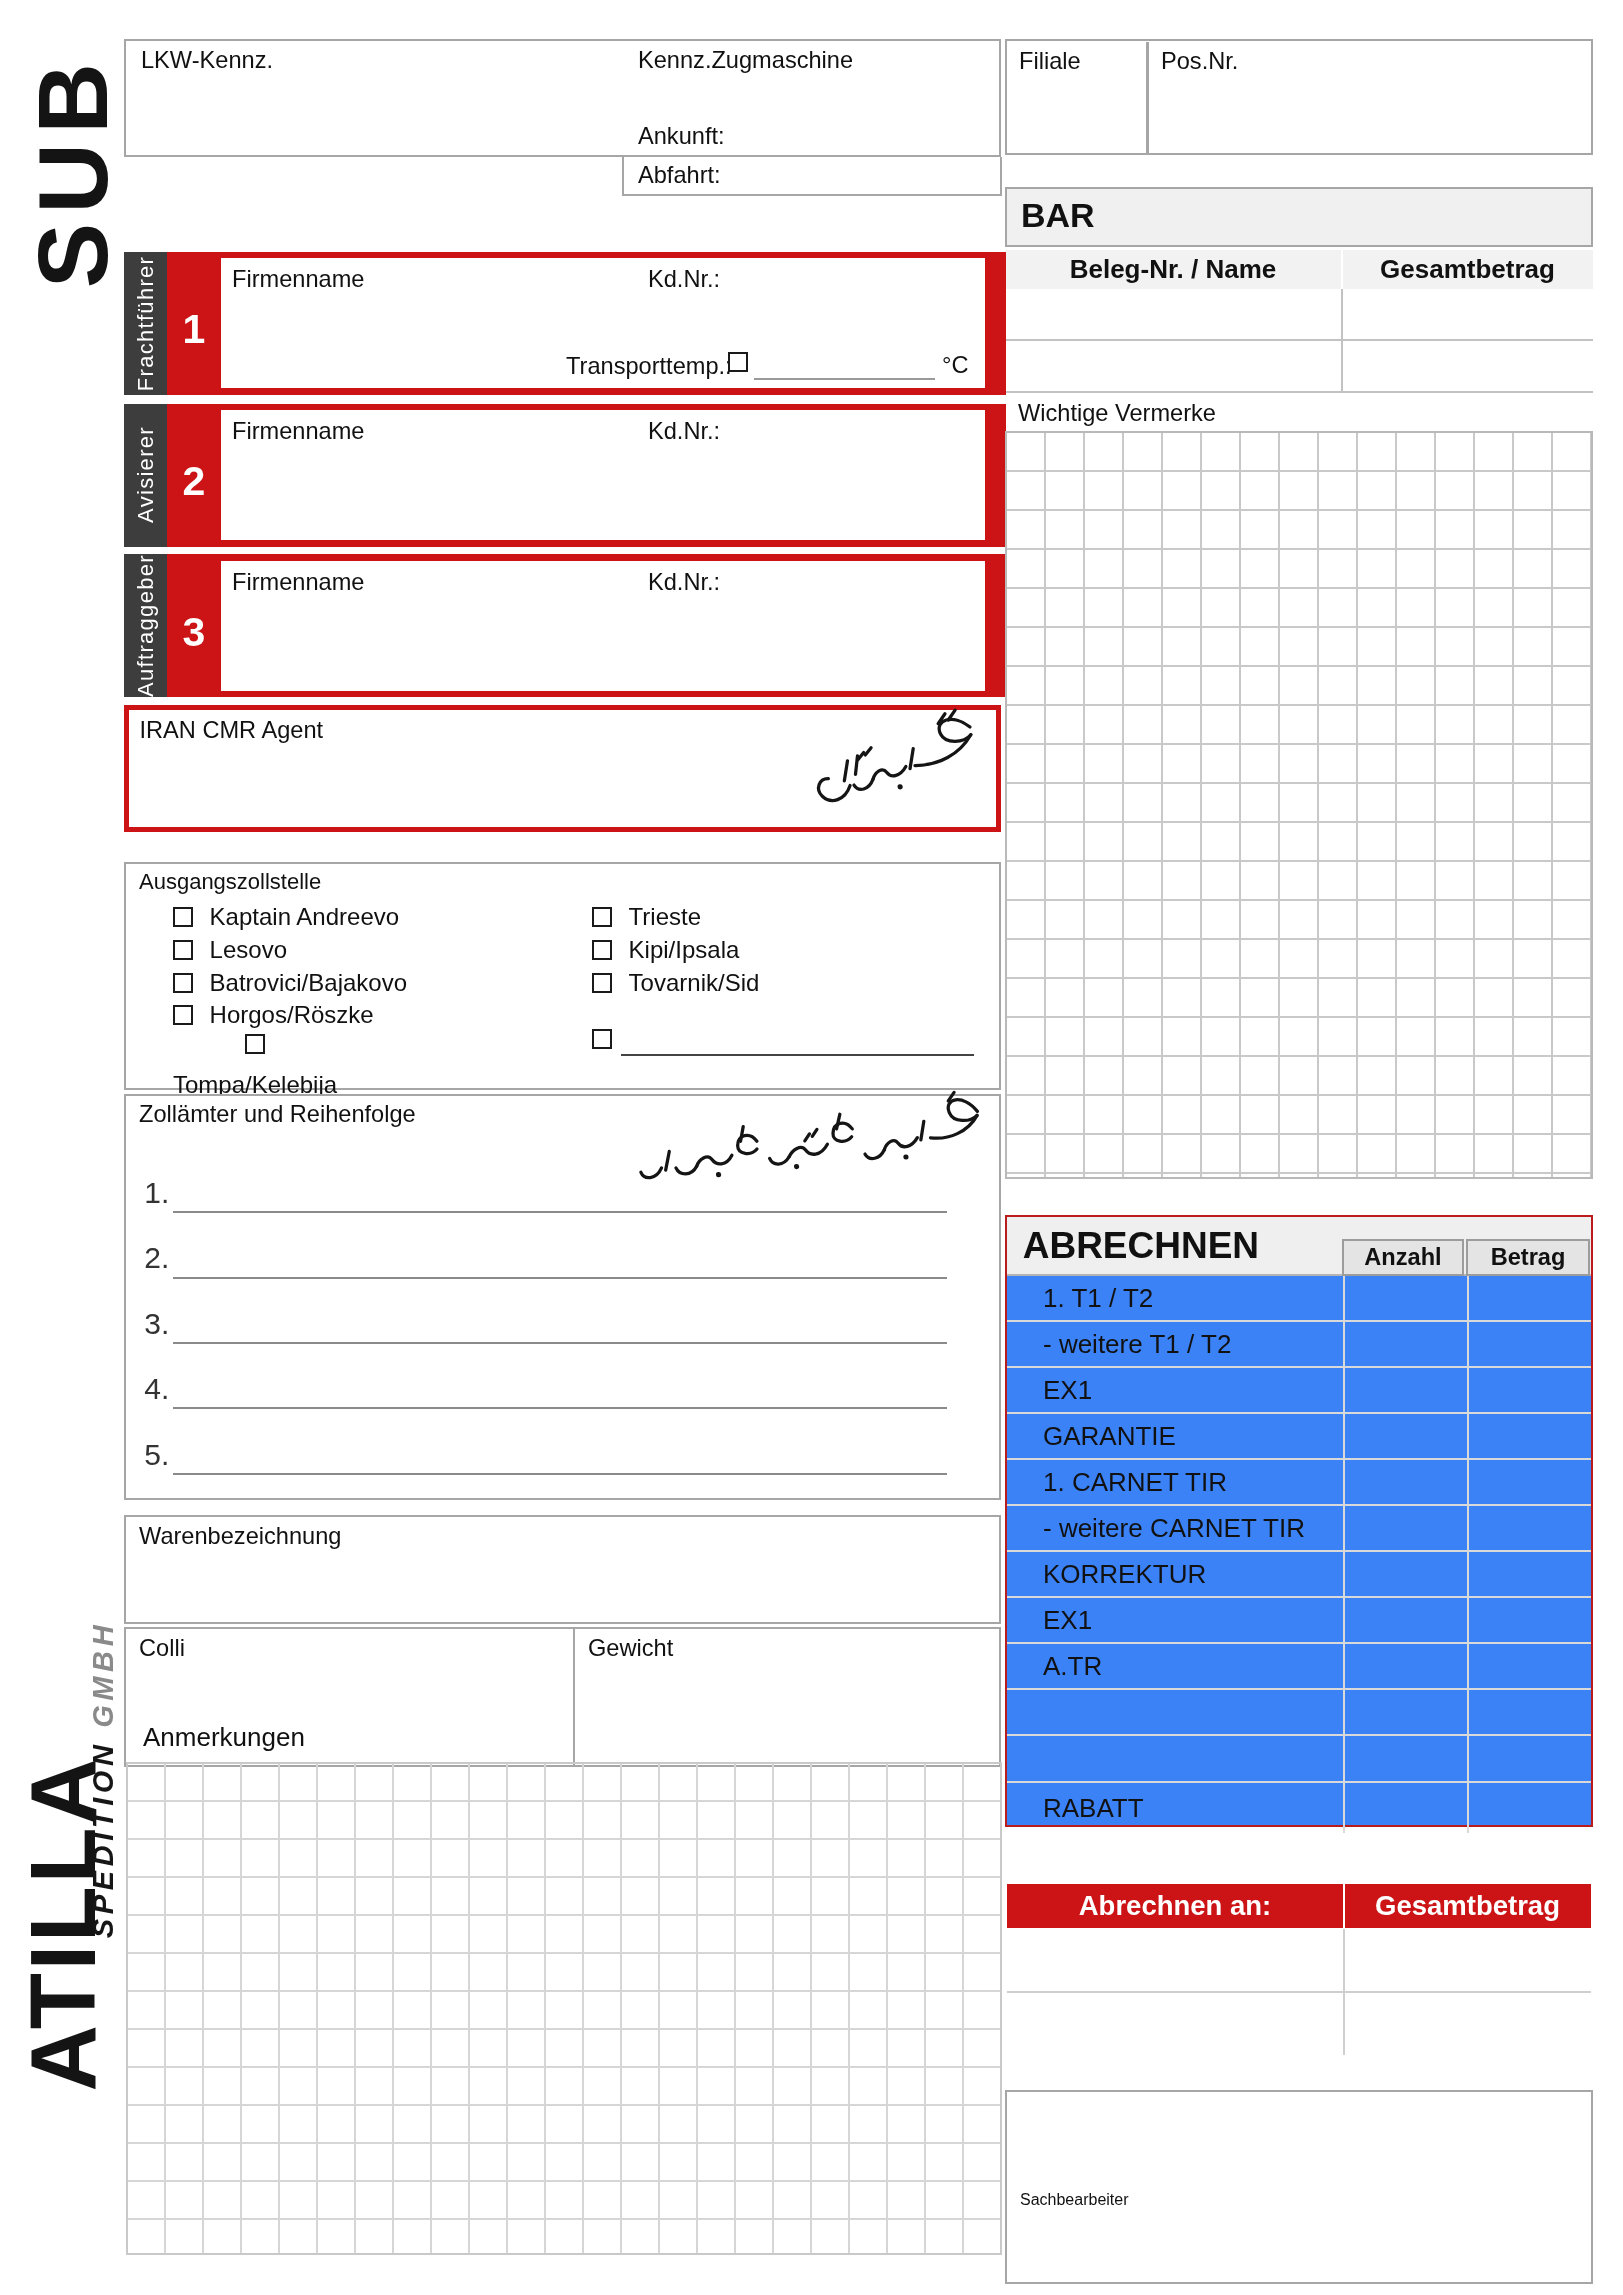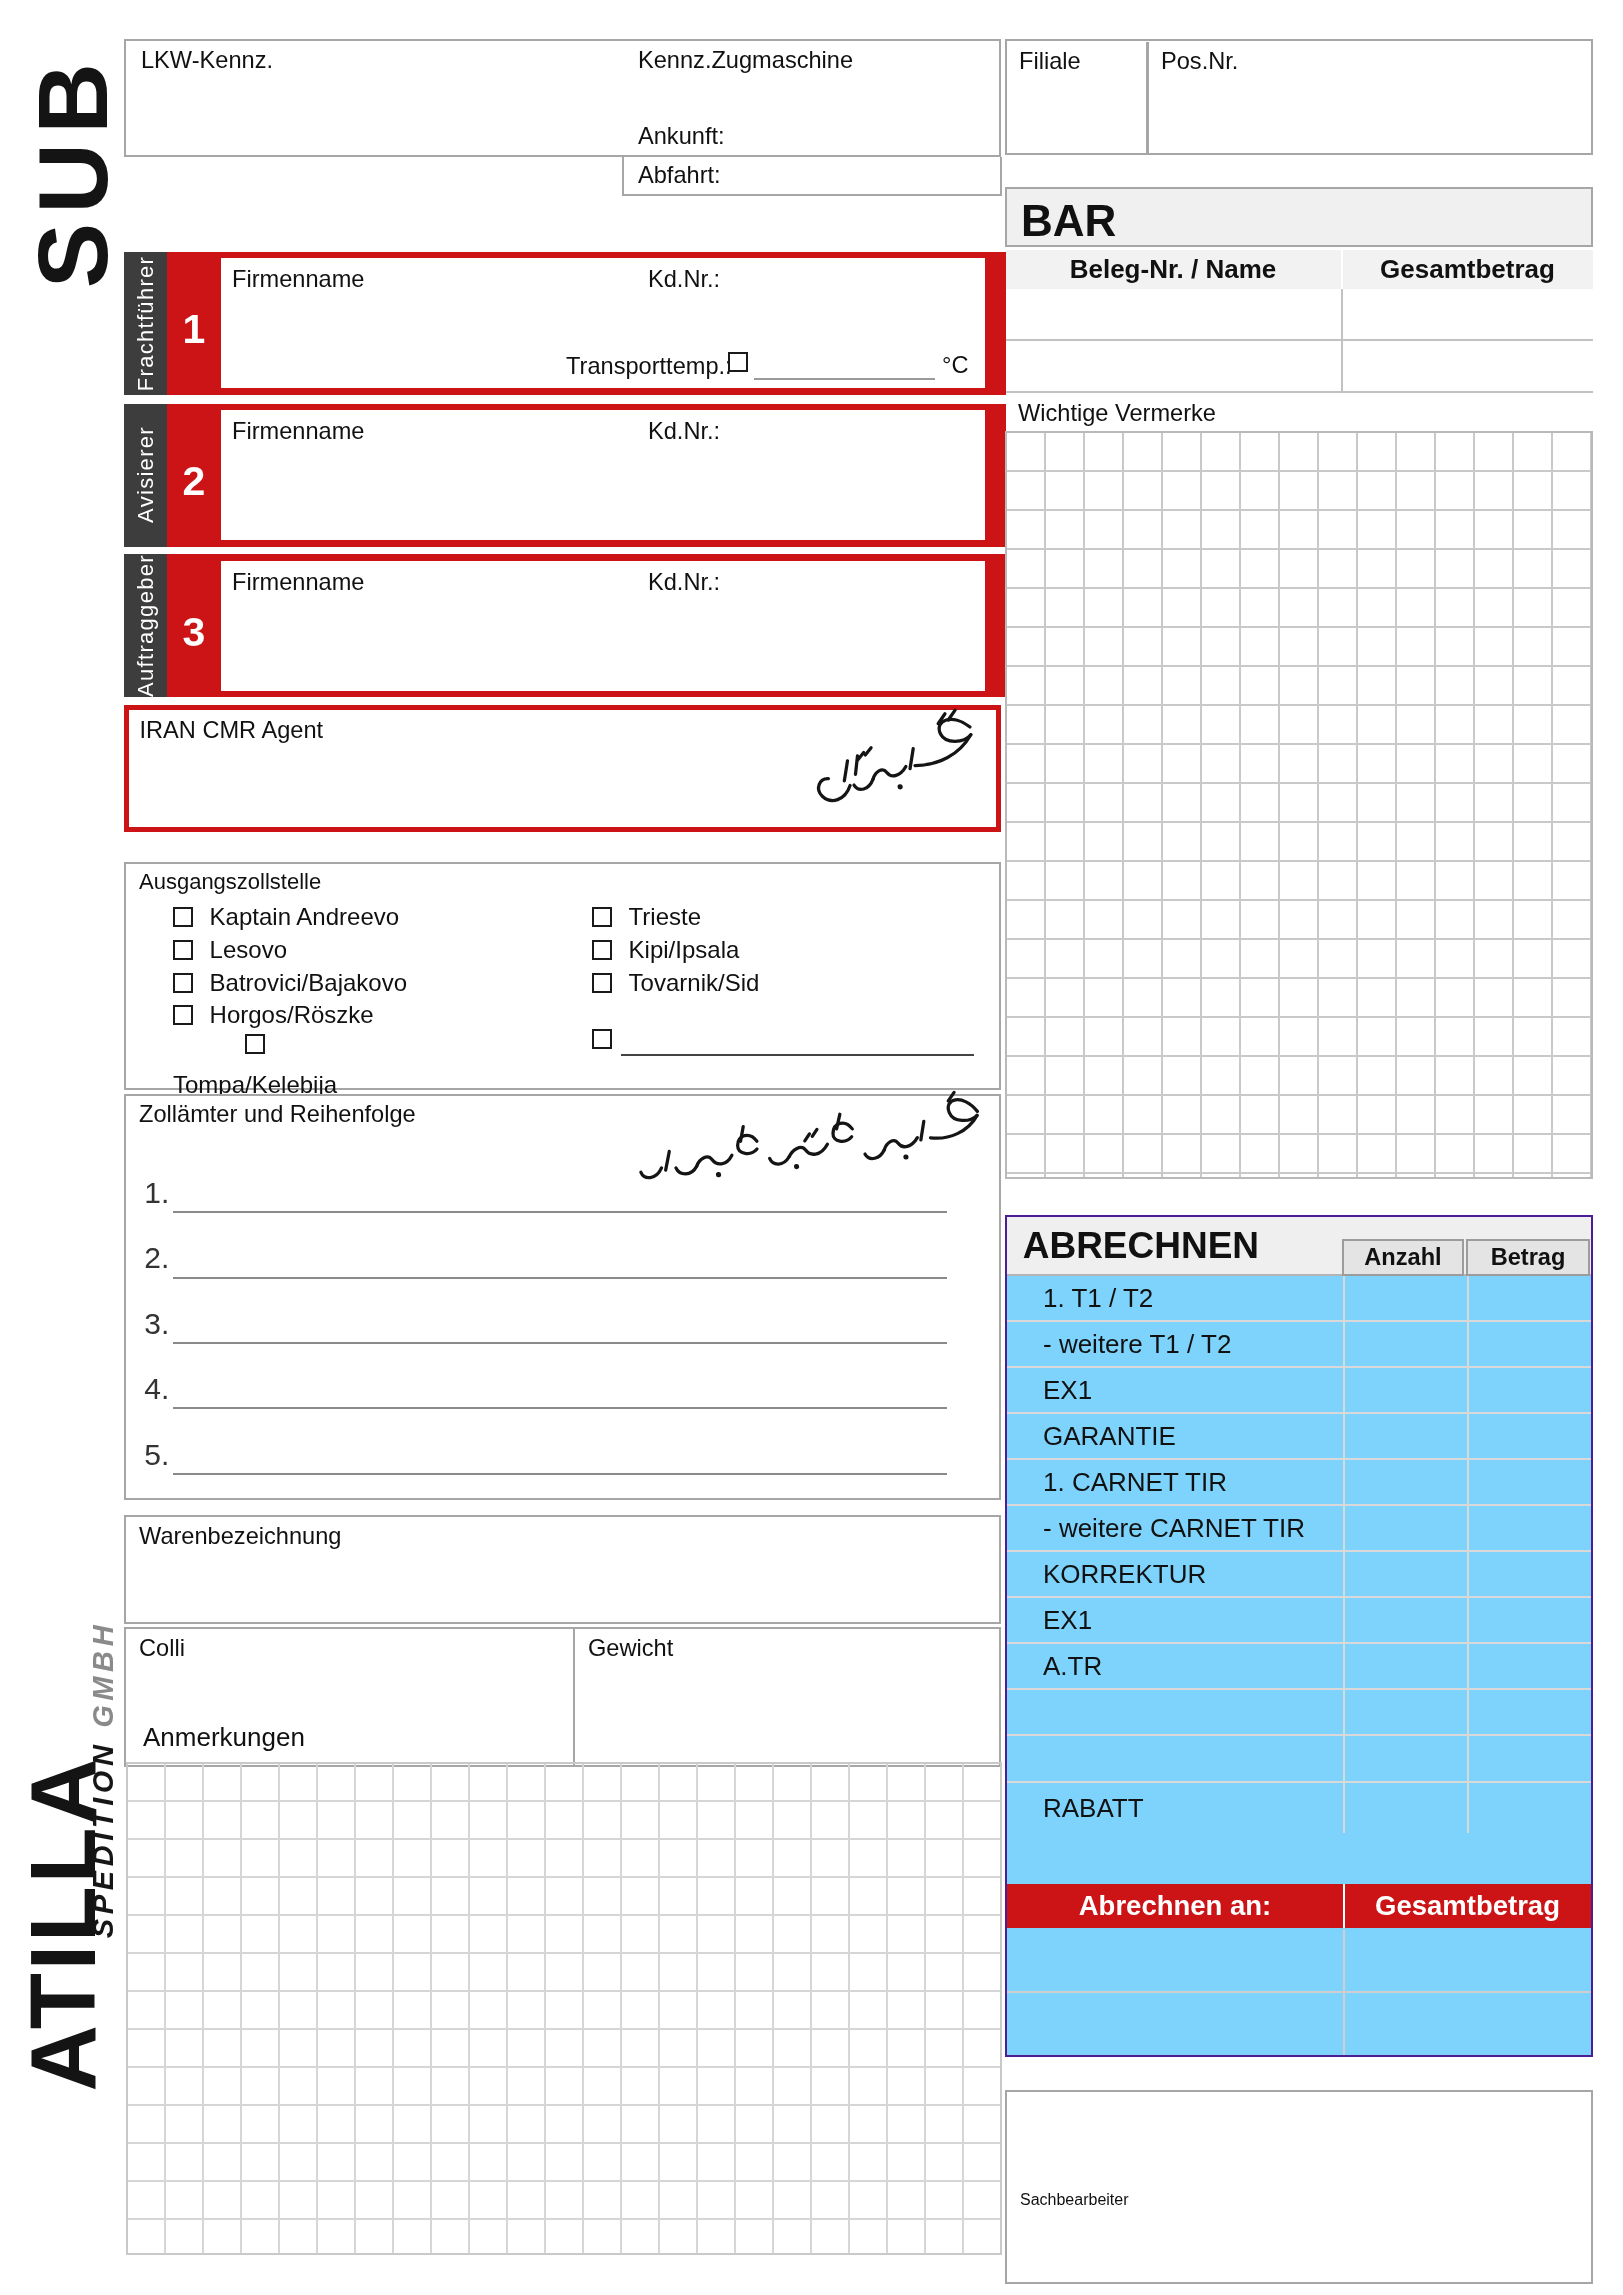--- a/index.html
+++ b/index.html
@@ -49,21 +49,21 @@
   <span class="lbl" style="left:638px;top:123px;">Ankunft:</span>
   <div class="box" style="left:622px;top:157px;width:380px;height:39px;border-top:none;"></div>
   <span class="lbl" style="left:638px;top:162px;">Abfahrt:</span>
 
   <div class="box" style="left:1005px;top:39px;width:588px;height:116px;"></div>
   <div class="abs" style="left:1146px;top:42px;width:2.6px;height:111px;background:#a6a6a6;"></div>
   <span class="lbl" style="left:1019px;top:48px;">Filiale</span>
   <span class="lbl" style="left:1161px;top:48px;">Pos.Nr.</span>
 
   <div class="box" style="left:1005px;top:187px;width:588px;height:60px;background:#f0f0f0;"></div>
-  <span class="lbl" style="left:1021px;top:196px;font-size:44px;font-weight:bold;">BAR</span>
+  <span class="lbl" style="left:1021px;top:196px;font-size:34px;font-weight:bold;">BAR</span>
   <div class="abs" style="left:1005px;top:250px;width:588px;height:39px;background:#f2f2f2;display:grid;grid-template-columns:336px 251px;">
     <div class="bar-cell" style="display:flex;align-items:center;justify-content:center;font-size:26px;font-weight:bold;">Beleg-Nr. / Name</div>
     <div class="bar-cell" style="display:flex;align-items:center;justify-content:center;font-size:26px;font-weight:bold;border-left:2.6px solid #ffffff;">Gesamtbetrag</div>
   </div>
   <div class="abs" style="left:1005px;top:289px;width:588px;height:105px;">
     <div style="display:grid;grid-template-columns:336px 251px;height:52px;border-bottom:2px solid #c2c2c2;box-sizing:border-box;">
       <div></div>
       <div style="border-left:2px solid #c2c2c2;"></div>
     </div>
     <div style="display:grid;grid-template-columns:336px 251px;height:52px;border-bottom:2px solid #c2c2c2;box-sizing:border-box;">
@@ -214,21 +214,21 @@
   <div class="box" style="left:124px;top:1627px;width:452px;height:140px;"></div>
   <span class="lbl" style="left:139px;top:1635px;">Colli</span>
   <div class="box" style="left:573px;top:1627px;width:428px;height:140px;"></div>
   <span class="lbl" style="left:588px;top:1635px;">Gewicht</span>
 
   <span class="lbl" style="left:143px;top:1722px;font-size:26px;">Anmerkungen</span>
   <div class="grid-paper" style="left:126px;top:1762px;width:876px;height:493px;border:2px solid #c9c9c9;background:
          repeating-linear-gradient(to right, transparent 0, transparent 36px, #d6d6d6 36px, #d6d6d6 38px),
          repeating-linear-gradient(to bottom, transparent 0, transparent 36px, #d6d6d6 36px, #d6d6d6 38px);"></div>
 
-  <div class="abs" style="left:1005px;top:1215px;width:588px;height:842px;border:2px solid #4c1d95;box-sizing:border-box;background:#7dd3fc;">
+  <div class="abs" style="left:1005px;top:1215px;width:588px;height:612px;border:2px solid #b91c1c;box-sizing:border-box;background:#3b82f6;">
     <div style="position:absolute;left:0;top:0;width:584px;height:59px;background:#efefef;border-bottom:2px solid #b4b4b4;box-sizing:border-box;">
       <span style="position:absolute;left:15.7px;top:7.9px;font-size:37px;font-weight:bold;">ABRECHNEN</span>
       <div class="hdrcell" style="left:335px;top:21.6px;width:122px;height:37px;">Anzahl</div>
       <div class="hdrcell" style="left:459px;top:21.6px;width:124px;height:37px;">Betrag</div>
     </div>
 
     <div style="position:absolute;left:0;top:59px;width:584px;">
       <div class="ab-row">
         <div class="ab-lab">1. T1 / T2</div>
         <div class="c2"></div>

